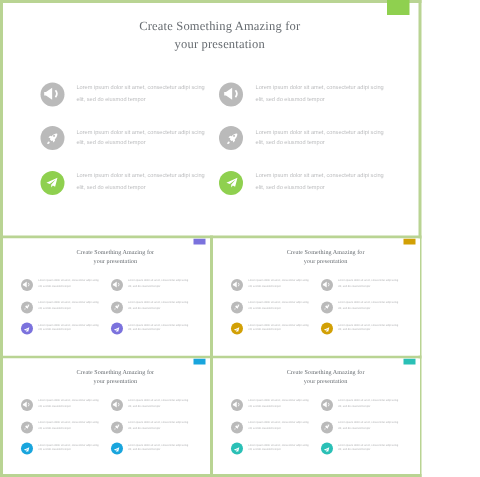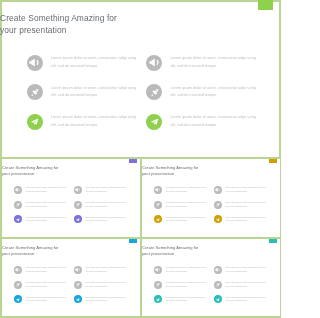--- a/index.html
+++ b/index.html
@@ -14,22 +14,22 @@
   .fl-left  {left:0;    top:0;     width:1.6px; height:318px;}
   .fl-right {left:279.4px;top:0;   width:1.6px; height:318px;}
   .fl-bottom{left:0;    top:316.4px;width:281px;height:1.6px;}
   .fl-hmain {left:0;    top:157.3px;width:281px;height:1.6px;}
   .fl-hthumb{left:0;    top:237.3px;width:281px;height:1.6px;}
   .fl-vthumb{left:140.1px;top:157px;width:1.6px;height:161px;}
 
   
   .slide{position:absolute;overflow:hidden;}
   .accent{position:absolute;}
-  .title{position:absolute;left:0;right:0;text-align:left;color:#676c71;
-         transform:translateZ(0);}
+  .title{position:absolute;left:12px;right:0;text-align:center;color:#676c71;
+         transform:translateZ(0);font-family:Liberation Serif, serif;}
   .srow{position:absolute;display:flex;align-items:center;}
   .circ{border-radius:50%;display:flex;align-items:center;justify-content:center;flex:none;}
   .circ svg{display:block;}
   .lines{display:flex;flex-direction:column;}
   .ln{color:#bcbdbf;white-space:nowrap;transform:translateZ(0);}
 
   
   .main{left:0;top:0;width:281px;height:157.5px;background:transparent;}
   .main .accent{right:7.8px;top:0;width:15.4px;height:9.6px;}
   .main .title{top:11.5px;font-size:8.35px;line-height:12.1px;letter-spacing:0.12px;}

